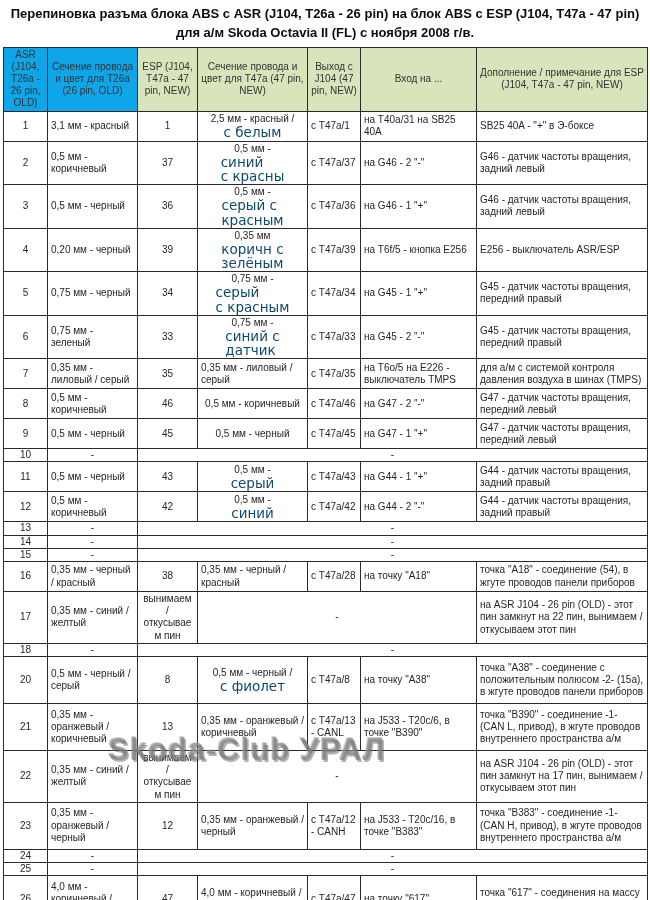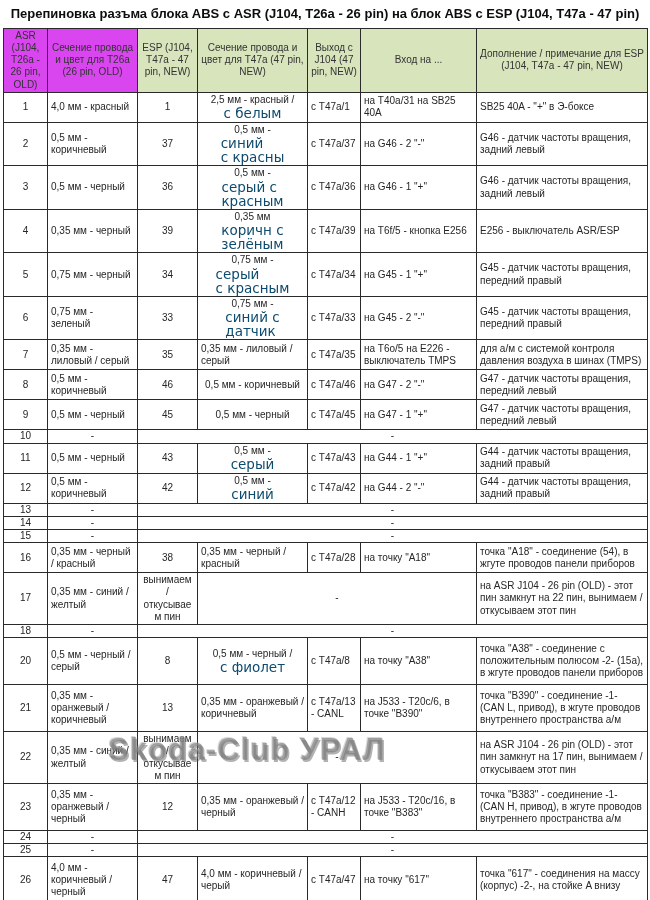--- a/index.html
+++ b/index.html
@@ -2,39 +2,40 @@
 <html><head>
 <meta charset="utf-8">
 <style>
   html,body{margin:0;padding:0;background:#ffffff;}
   body{width:650px;height:900px;font-family:"Liberation Sans",sans-serif;color:#1f1f1f;}
   .page{position:relative;width:650px;height:900px;overflow:hidden;background:#fff;}
   .title{padding-top:5px;text-align:center;font-weight:bold;font-size:13px;line-height:1.45;color:#0d0d0d;}
   table{border-collapse:collapse;table-layout:fixed;width:644px;margin:4px 0 0 3px;}
   th,td{border:1.6px solid #2a2a2a;padding:1px 3px;font-size:10px;line-height:1.22;vertical-align:middle;color:#262626;overflow:hidden;word-wrap:break-word;}
   thead th{height:48px;font-weight:normal;text-align:center;font-size:10px;color:#333;}
-  th.gray{background:#d946ef;}
+  th.gray{background:#0ea5e9;}
   th.green{background:#d8e4bc;}
   td{background:#fff;}
   td.center{text-align:center;}
   tr.data td{height:27px;}
   tr.short td{height:12px;padding:0 3px;text-align:center;font-size:10px;}
   tr.tall td{height:44px;}
   .c-n{text-align:center;}
   .c-esp{text-align:center;}
   .wire-flex{display:flex;flex-wrap:wrap;align-items:center;column-gap:4px;row-gap:0;flex-direction:column;}
   .big{font-size:13.5px;line-height:1.05;white-space:pre-line;color:#0c4a6e;font-family:"DejaVu Sans",sans-serif;}
   .watermark{position:absolute;left:108px;top:732px;font-size:31px;font-weight:bold;letter-spacing:1px;white-space:nowrap;color:rgba(125,125,125,0.62);text-shadow:1.5px 1.5px 0 rgba(85,85,85,0.45),-1px -1px 0 rgba(175,175,175,0.5);pointer-events:none;}
 </style>
 </head>
 <body>
 
 <div class="page">
   <div class="title">
     <div>Перепиновка разъма блока ABS с ASR (J104, T26a - 26 pin) на блок ABS с ESP (J104, T47a - 47 pin)</div>
+    <div>для а/м Skoda Octavia II (FL) с ноября 2008 г/в.</div>
   </div>
 
   <table>
     <colgroup>
       <col style="width:44px">
         <col style="width:90px">
         <col style="width:60px">
       <col style="width:110px">
         <col style="width:53px">
         <col style="width:116px">
@@ -47,21 +48,21 @@
         <th class="green">ESP (J104, T47a - 47 pin, NEW)</th>
         <th class="green">Сечение провода и цвет для T47a (47 pin, NEW)</th>
         <th class="green">Выход с J104 (47 pin, NEW)</th>
         <th class="green">Вход на ...</th>
         <th class="green">Дополнение / примечание для ESP (J104, T47a - 47 pin, NEW)</th>
       </tr>
     </thead>
     <tbody>
         <tr class="data">
           <td class="c-n">1</td>
-          <td>4,0 мм - красный</td>
+          <td>3,1 мм - красный</td>
           <td class="c-esp">1</td>
           <td>
             <div class="wire-flex">
               <span>2,5 мм - красный /</span>
               <span class="big">с белым</span>
             </div>
           </td>
           <td>с T47a/1</td>
           <td>на T40a/31 на SB25 40A</td>
           <td>SB25 40A - "+" в Э-боксе</td>
@@ -91,21 +92,21 @@
               <span class="big">серый с
 красным</span>
             </div>
           </td>
           <td>с T47a/36</td>
           <td>на G46 - 1 "+"</td>
           <td>G46 - датчик частоты вращения, задний левый</td>
         </tr>
         <tr class="data">
           <td class="c-n">4</td>
-          <td>0,35 мм - черный</td>
+          <td>0,20 мм - черный</td>
           <td class="c-esp">39</td>
           <td>
             <div class="wire-flex">
               <span>0,35 мм</span>
               <span class="big">коричн с
 зелёным</span>
             </div>
           </td>
           <td>с T47a/39</td>
           <td>на T6f/5 - кнопка E256</td>

